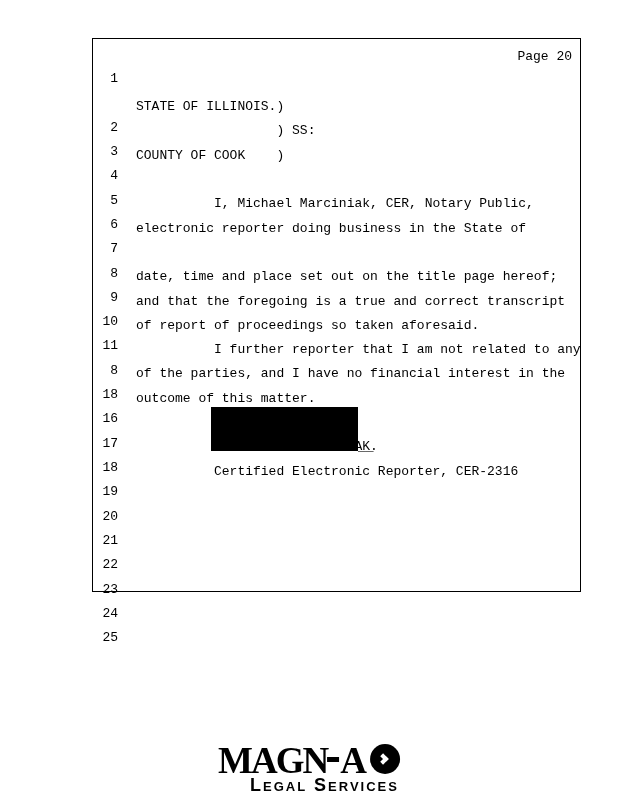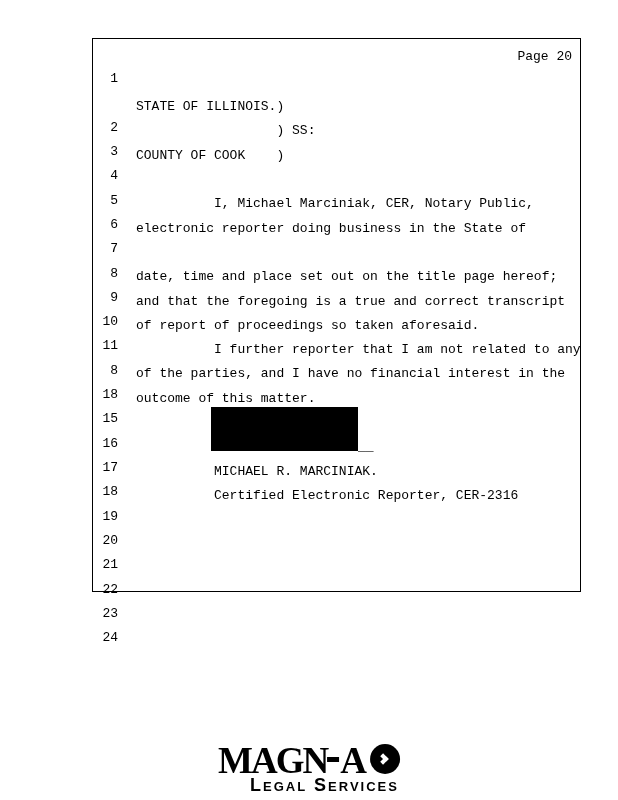--- a/index.html
+++ b/index.html
@@ -185,24 +185,20 @@
         </div>
         <div class="row">
           <span class="num">8</span>
           <span class="txt">outcome of this matter.</span>
         </div>
         <div class="row">
           <span class="num">18</span>
           <span class="txt"></span>
         </div>
         <div class="row">
-          <span class="num">15</span>
-          <span class="txt"></span>
-        </div>
-        <div class="row">
           <span class="num">16</span>
           <span class="txt">          MICHAEL R. MARCINIAK.</span>
         </div>
         <div class="row">
           <span class="num">17</span>
           <span class="txt">          Certified Electronic Reporter, CER-2316</span>
         </div>
         <div class="row">
           <span class="num">18</span>
         </div>
@@ -221,20 +217,24 @@
         <div class="row">
           <span class="num">22</span>
           <span class="txt"></span>
         </div>
         <div class="row">
           <span class="num">23</span>
           <span class="txt"></span>
         </div>
         <div class="row">
           <span class="num">24</span>
+          <span class="txt"></span>
+        </div>
+        <div class="row">
+          <span class="num">25</span>
           <span class="txt"></span>
         </div>
       </div>
 
     <div class="sig">
       <div class="redaction"></div>
       <span class="sig-underscore">__</span>
     </div>
   </div>
 

